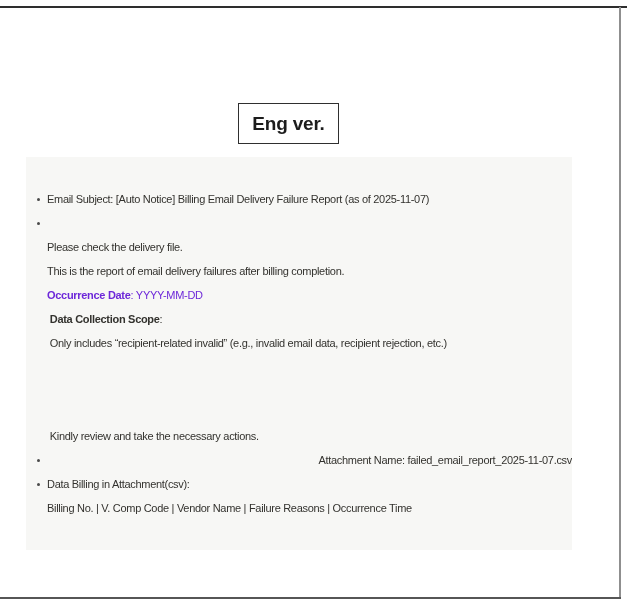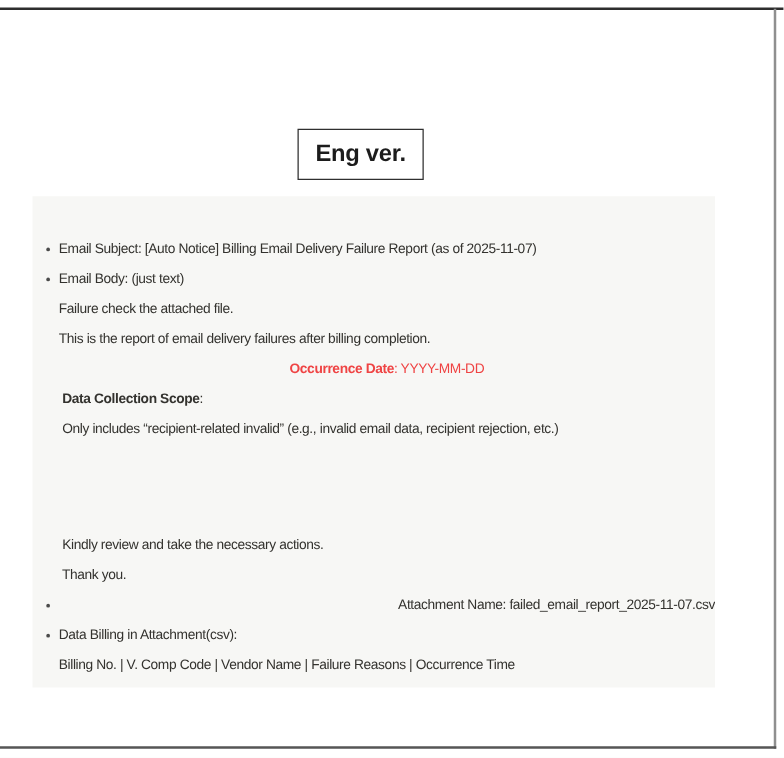--- a/index.html
+++ b/index.html
@@ -70,28 +70,27 @@
   <div class="frame-right" style="background: rgb(143, 143, 143);"></div>
   <div class="frame-bottom" style="background: rgb(86, 86, 86);"></div>
 
   <div class="title-box">
     <span class="title-text">Eng ver.</span>
   </div>
 
   <div class="content-panel" style="background: rgb(247, 247, 245);">
     <div>
         <div class="line" style="color: rgb(51, 50, 46);"><span class="dot"></span><span>Email Subject: [Auto Notice] Billing Email Delivery Failure Report (as of 2025-11-07)</span></div>
-        <div class="line" style="color: rgb(51, 50, 46);"><span class="dot"></span><span>Email Body: (just text)</span></div>
-        <div class="line" style="color: rgb(51, 50, 46);"><span>Failure check the attached file.</span></div>
+        <div class="line" style="color: rgb(51, 50, 46);"><span class="dot"></span></div>
+        <div class="line" style="color: rgb(51, 50, 46);"><span>Please check the delivery file.</span></div>
         <div class="line" style="color: rgb(51, 50, 46);"><span>This is the report of email delivery failures after billing completion.</span></div>
-        <div class="line" style="color: #ef4444; text-align: center;"><span class="bold">Occurrence Date</span><span>: YYYY-MM-DD</span></div>
+        <div class="line" style="color: #6d28d9;"><span class="bold">Occurrence Date</span><span>: YYYY-MM-DD</span></div>
         <div class="line" style="color: rgb(51, 50, 46);"><span> </span><span class="bold">Data Collection Scope</span><span>:</span></div>
         <div class="line" style="color: rgb(51, 50, 46);"><span> Only includes “recipient-related invalid” (e.g., invalid email data, recipient rejection, etc.)</span></div>
         <div class="line" style="color: rgb(51, 50, 46);"></div>
         <div class="line" style="color: rgb(51, 50, 46); margin-top: 45px;"><span> Kindly review and take the necessary actions.</span></div>
-        <div class="line" style="color: rgb(51, 50, 46);"><span> Thank you.</span></div>
         <div class="line" style="color: rgb(51, 50, 46); text-align: right;"><span class="dot"></span><span>Attachment Name: failed_email_report_2025-11-07.csv</span></div>
         <div class="line" style="color: rgb(51, 50, 46);"><span class="dot"></span><span>Data Billing in Attachment(csv):</span></div>
         <div class="line" style="color: rgb(51, 50, 46);"><span>Billing No. | V. Comp Code | Vendor Name | Failure Reasons | Occurrence Time</span></div>
       </div>
   </div>
 
 </div>
 
 </body></html>

